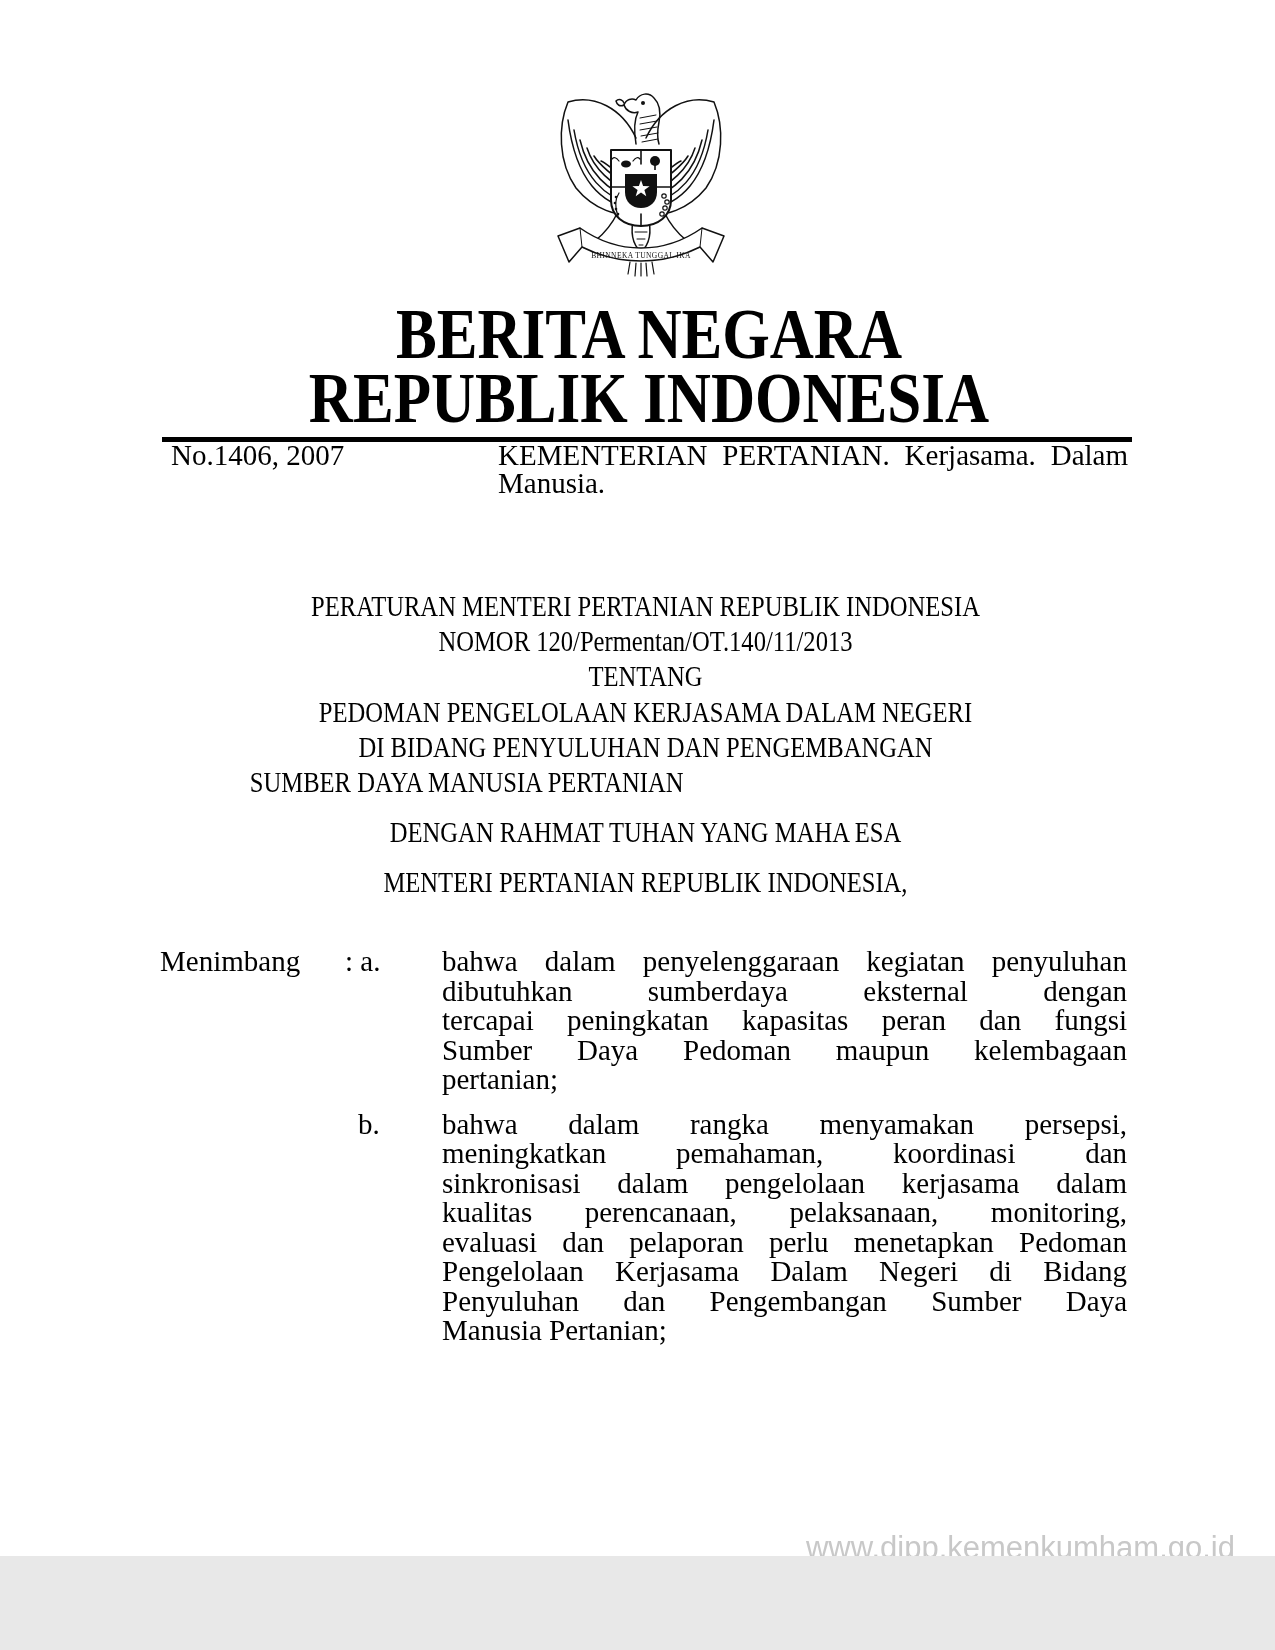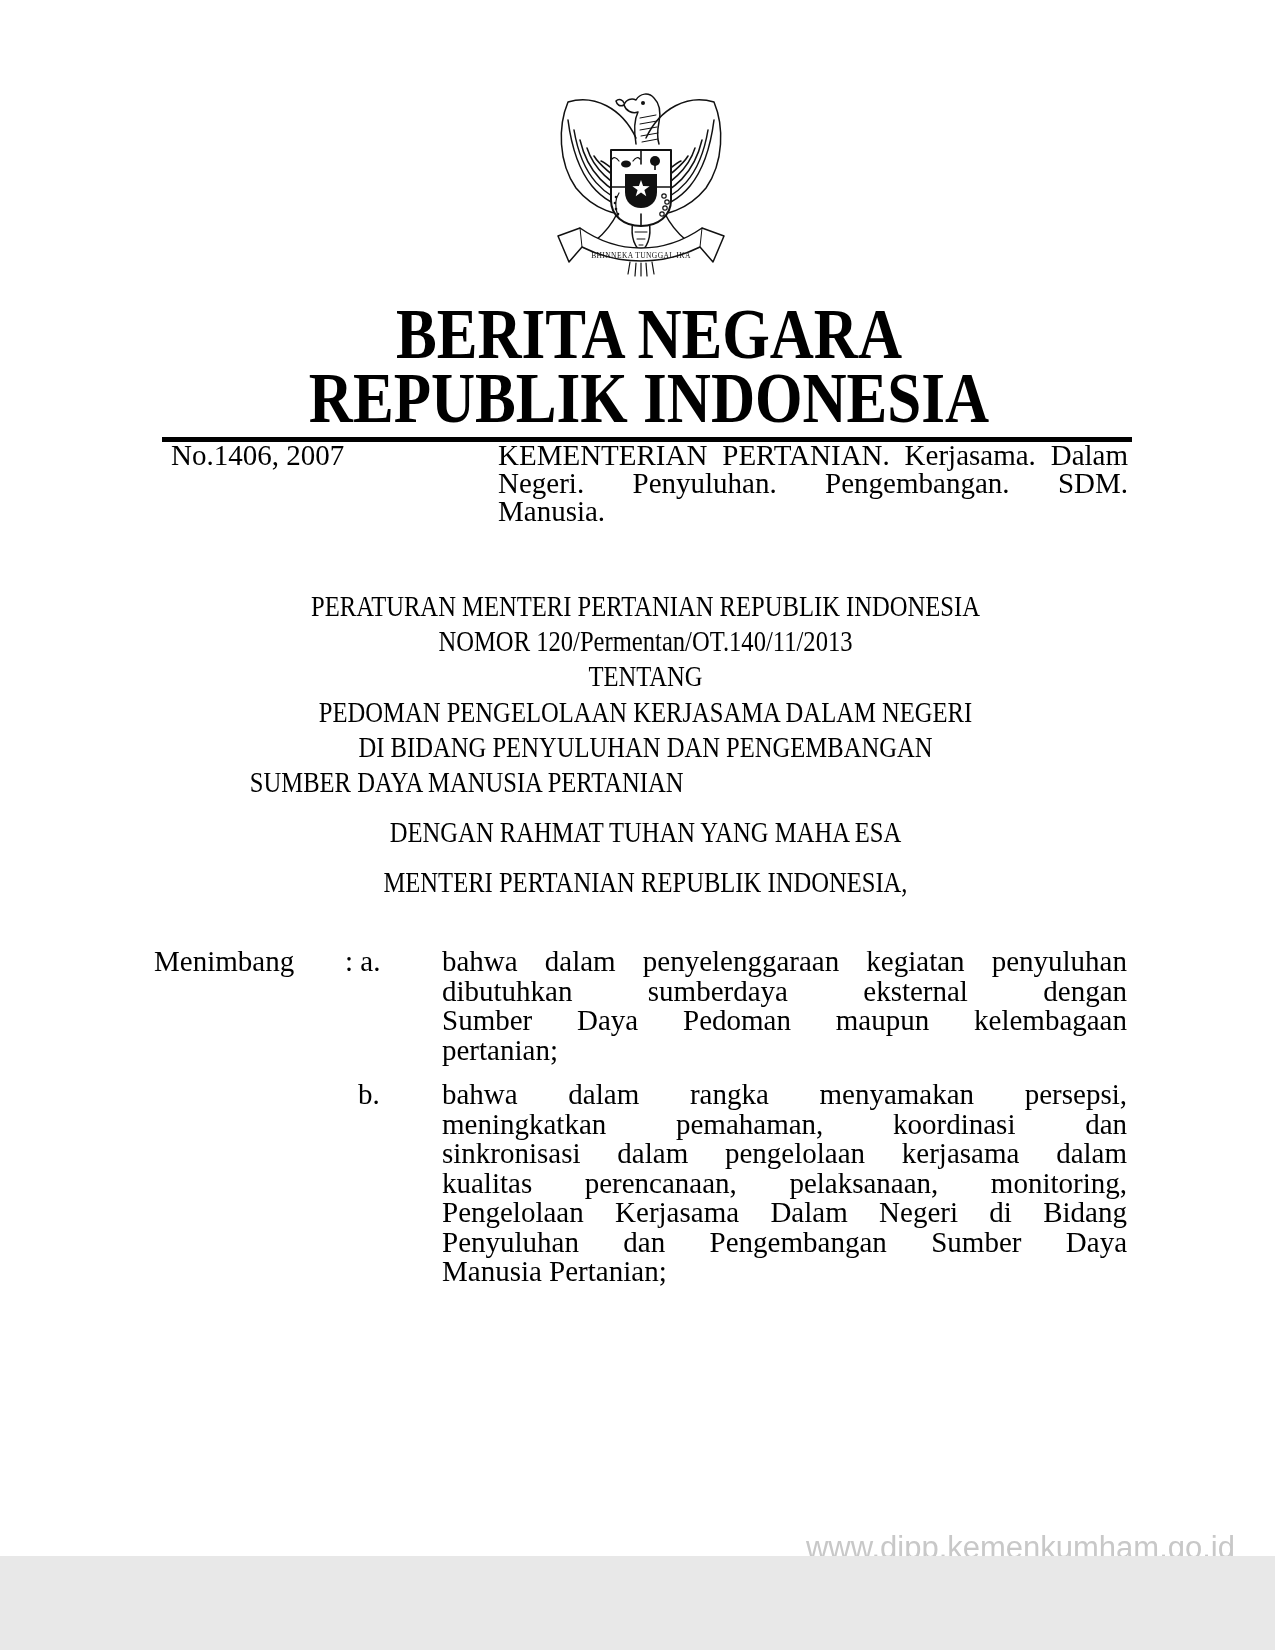--- a/index.html
+++ b/index.html
@@ -28,21 +28,21 @@
   
   .cond{
     position:absolute;left:163px;width:965px;text-align:center;
     font-size:30px;transform:scaleX(0.82);transform-origin:50% 0;
   }
   .headings{top:588px;line-height:35.2px;}
   .invocation{top:814px;line-height:35.2px;}
   .authority{top:864px;line-height:35.2px;}
   .cond .jline{text-align:center;text-align-last:center;}
   
-  .consider-label{position:absolute;left:154px;top:947px;font-size:29px;line-height:29.5px;}
+  .consider-label{position:absolute;left:160px;top:947px;font-size:29px;line-height:29.5px;}
   .items{position:absolute;left:345px;top:947px;width:782px;font-size:29px;line-height:29.5px;}
   .item{display:flex;}
   .item .marker{width:97px;flex:none;}
   .item .lines{width:685px;flex:none;}
   .item-b{margin-top:15px;}
   .item-b .marker{padding-left:13px;box-sizing:border-box;}
   
   .jline{text-align:justify;text-align-last:justify;text-justify:inter-word;}
   .jline.last{text-align-last:left;}
   
@@ -134,21 +134,20 @@
   <div class="masthead">
     <div>BERITA NEGARA</div>
     <div>REPUBLIK INDONESIA</div>
   </div>
 
   <div class="rule"></div>
 
   <div class="gazette-no">No.1406, 2007</div>
   <div class="subject">
       <div class="jline">KEMENTERIAN PERTANIAN. Kerjasama. Dalam</div>
-      <div class="jline">Negeri. Penyuluhan. Pengembangan. SDM.</div>
       <div class="jline last">Manusia.</div>
     </div>
 
   <div class="cond headings">
       <div class="jline">PERATURAN MENTERI PERTANIAN REPUBLIK INDONESIA</div>
       <div class="jline">NOMOR 120/Permentan/OT.140/11/2013</div>
       <div class="jline">TENTANG</div>
       <div class="jline">PEDOMAN PENGELOLAAN KERJASAMA DALAM NEGERI</div>
       <div class="jline">DI BIDANG PENYULUHAN DAN PENGEMBANGAN</div>
       <div class="jline last">SUMBER DAYA MANUSIA PERTANIAN</div>
@@ -156,31 +155,33 @@
   <div class="cond invocation">DENGAN RAHMAT TUHAN YANG MAHA ESA</div>
   <div class="cond authority">MENTERI PERTANIAN REPUBLIK INDONESIA,</div>
 
   <div class="consider-label">Menimbang</div>
   <div class="items">
     <div class="item item-a">
       <div class="marker">: a.</div>
       <div class="lines">
           <div class="jline">bahwa dalam penyelenggaraan kegiatan penyuluhan</div>
           <div class="jline">dibutuhkan sumberdaya eksternal dengan</div>
+          <div class="jline">tercapai peningkatan kapasitas peran dan fungsi</div>
           <div class="jline">Sumber Daya Pedoman maupun kelembagaan</div>
           <div class="jline last">pertanian;</div>
         </div>
     </div>
     <div class="item item-b">
       <div class="marker">b.</div>
       <div class="lines">
           <div class="jline">bahwa dalam rangka menyamakan persepsi,</div>
           <div class="jline">meningkatkan pemahaman, koordinasi dan</div>
           <div class="jline">sinkronisasi dalam pengelolaan kerjasama dalam</div>
           <div class="jline">kualitas perencanaan, pelaksanaan, monitoring,</div>
+          <div class="jline">evaluasi dan pelaporan perlu menetapkan Pedoman</div>
           <div class="jline">Pengelolaan Kerjasama Dalam Negeri di Bidang</div>
           <div class="jline">Penyuluhan dan Pengembangan Sumber Daya</div>
           <div class="jline last">Manusia Pertanian;</div>
         </div>
     </div>
   </div>
 
   <div class="watermark">www.djpp.kemenkumham.go.id</div>
 
 </div>

